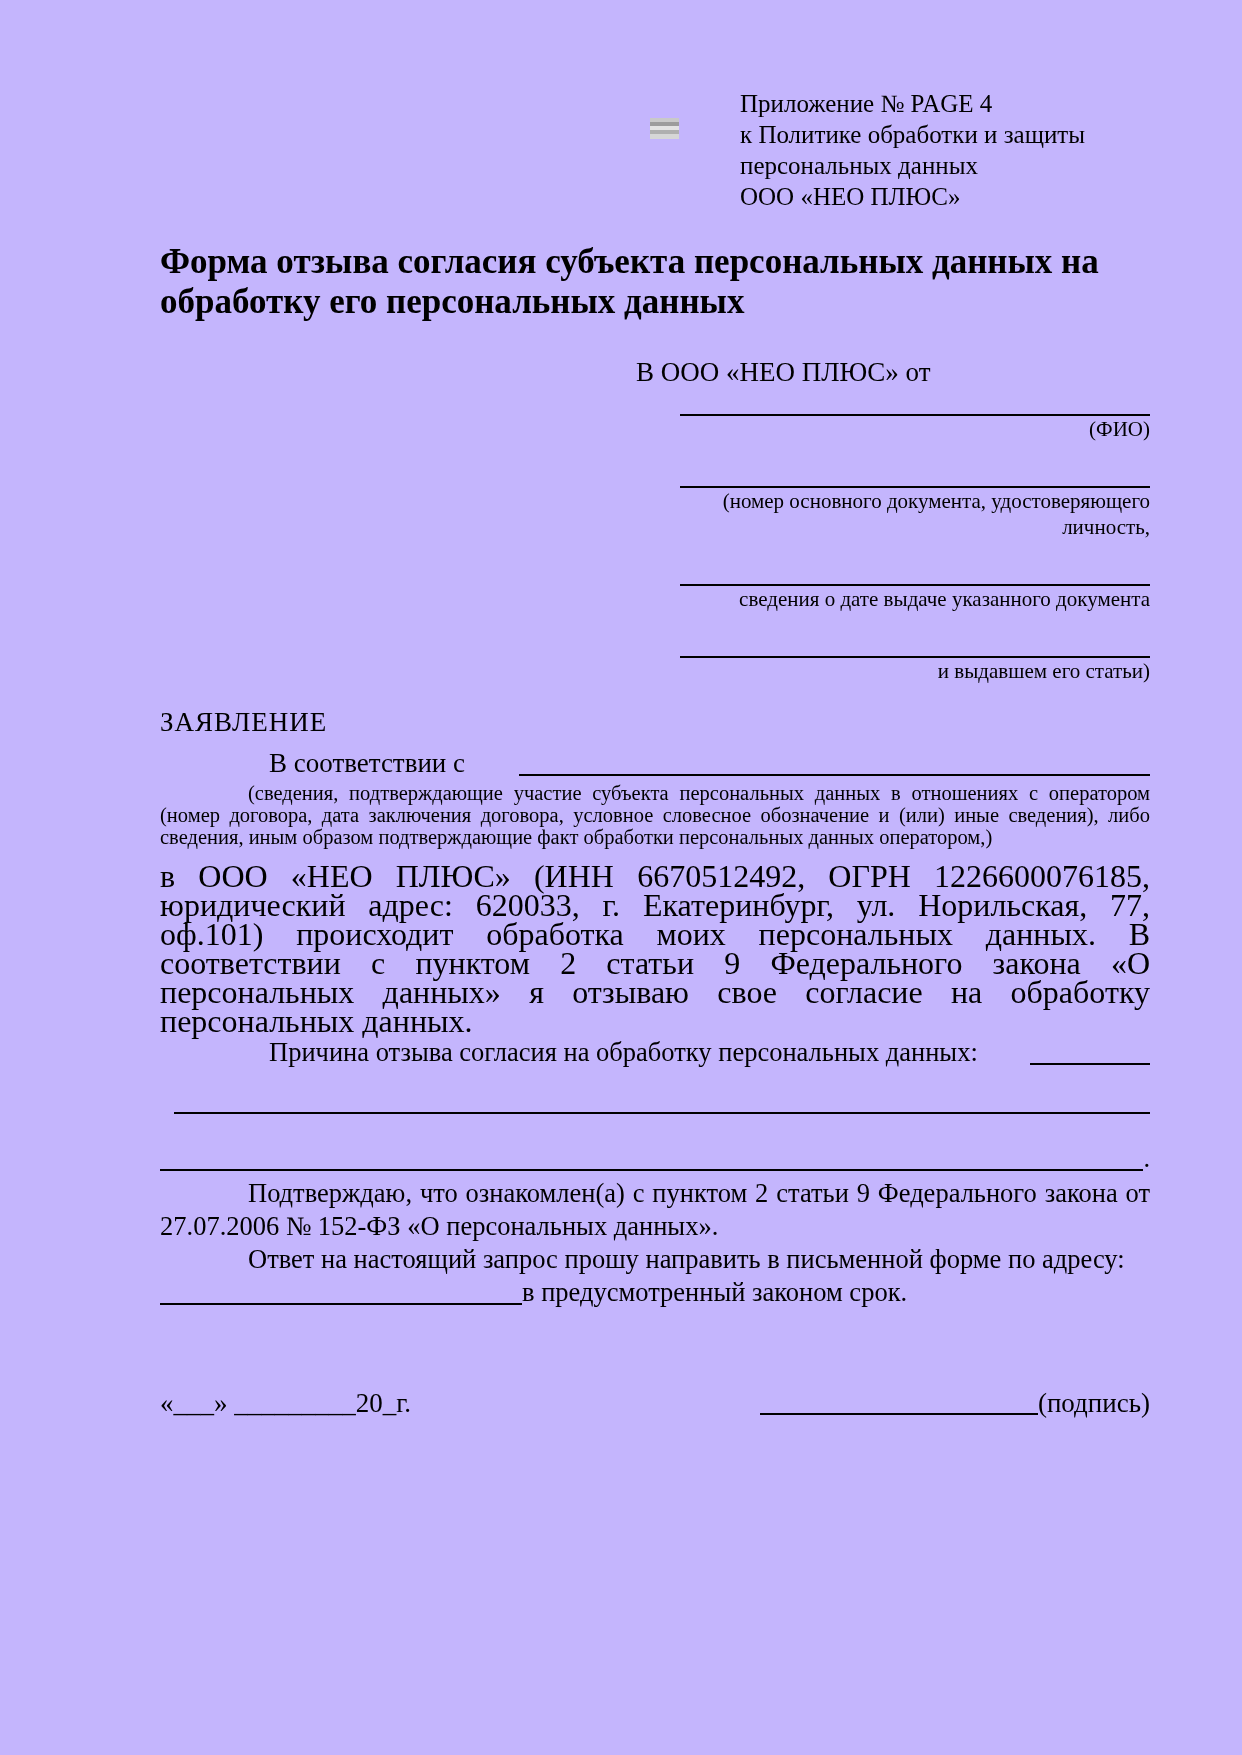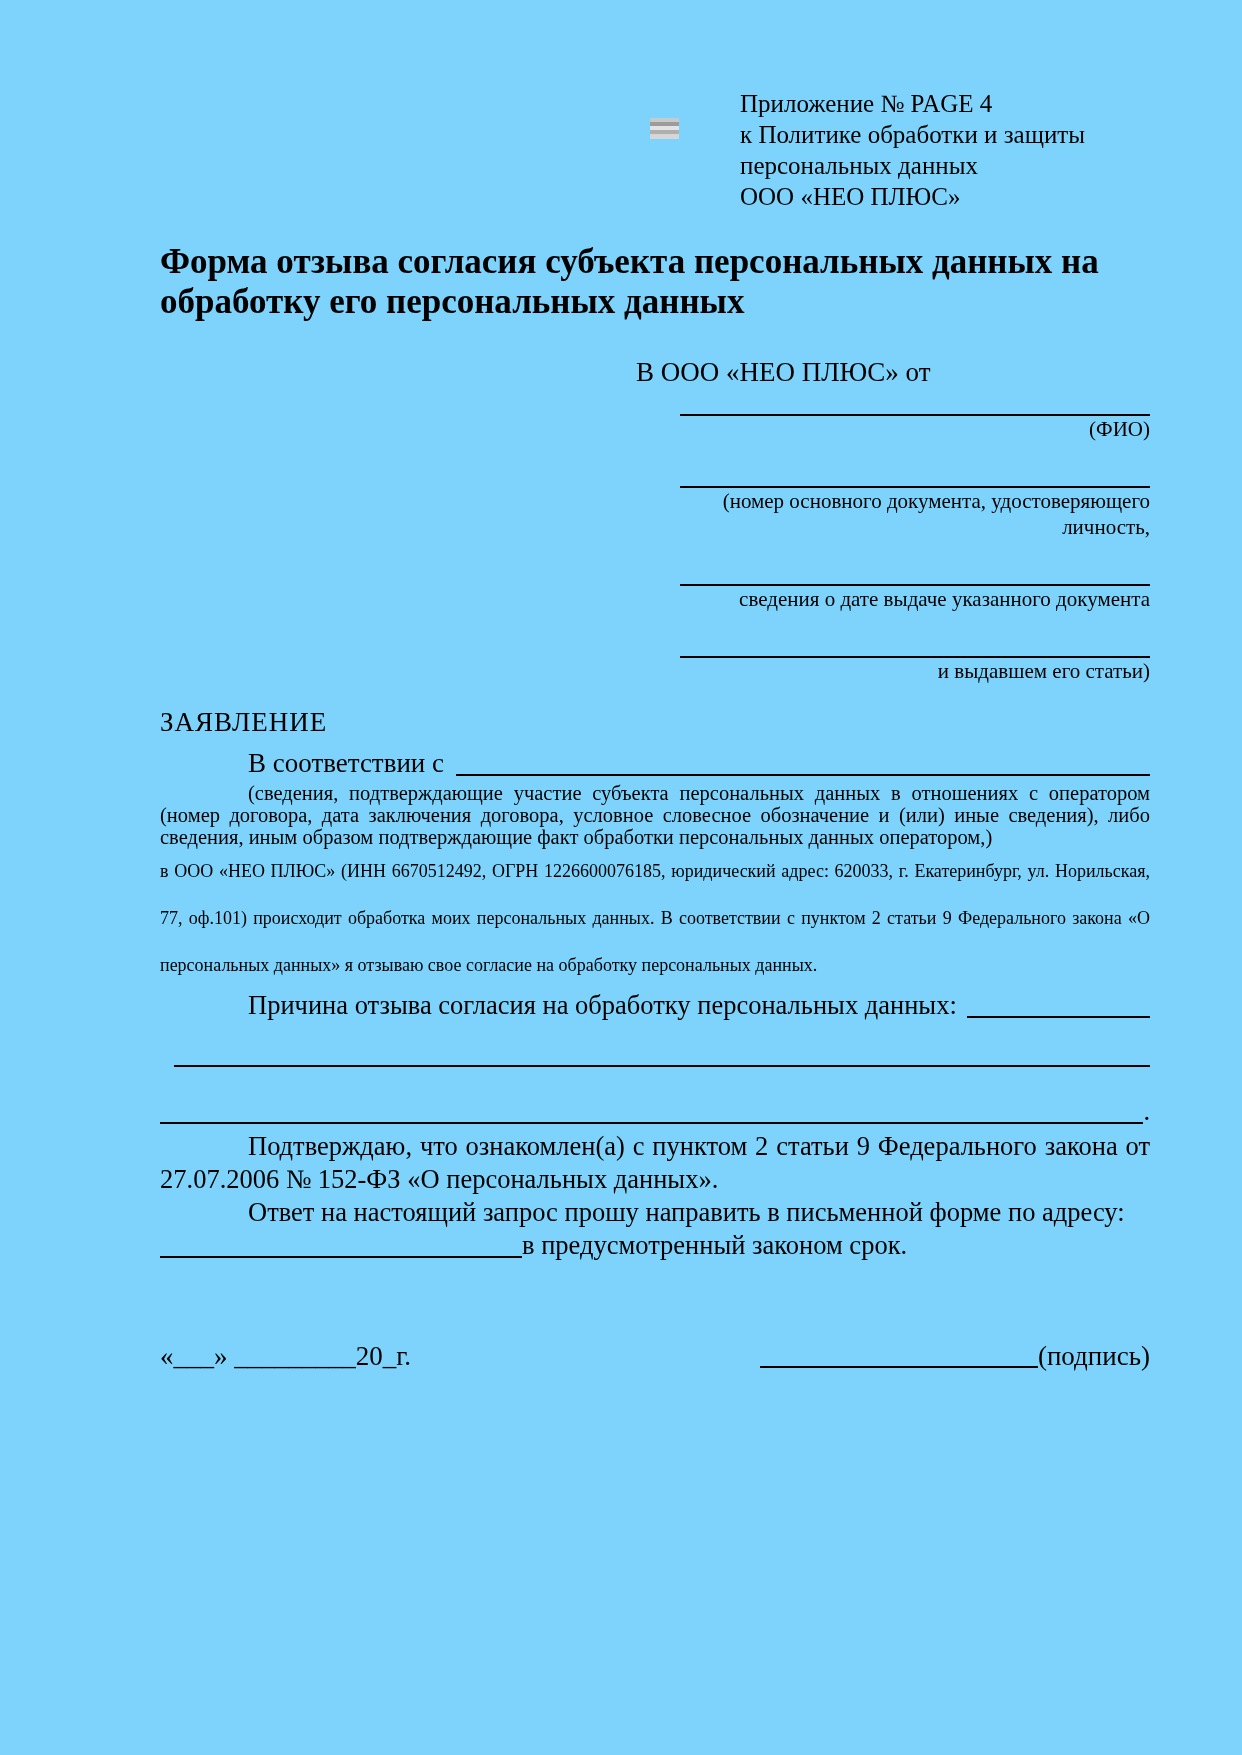--- a/index.html
+++ b/index.html
@@ -1,20 +1,20 @@
 <!DOCTYPE html>
 <html><head>
 <meta charset="utf-8">
 <style>
   html,body{margin:0;padding:0;background:#888;}
   .page{
     position:relative;
     width:1242px;height:1755px;
     margin:0 auto;
-    background:#7dd3fc;
+    background:#c4b5fd;
     color:#000;
     font-family:"Liberation Serif","DejaVu Serif",serif;
     box-sizing:border-box;
   }
   .content{
     position:absolute;
     left:160px; right:92px; top:88px;
   }
   
   .header-zone{position:relative;height:150px;}
@@ -40,31 +40,31 @@
   .field .rule{border-bottom:2px solid #000;height:26px;}
   .field .cap{
     font-size:21px;line-height:26px;text-align:right;
     margin-bottom:18px;
   }
   
   .stmt-heading{
     font-size:27px;line-height:33px;
     margin-top:22px;letter-spacing:1px;
   }
-  .line-flex{display:flex;align-items:flex-end;font-size:27px;line-height:33px;}
+  .line-flex{display:flex;align-items:flex-end;font-size:27px;line-height:33px;gap:21px;}
   .line-flex .ind{width:88px;flex:none;}
   .fill{flex:1;border-bottom:2px solid #000;margin-bottom:4px;height:1px;}
   .intro{margin-top:8px;}
   .footnote{
     font-size:20.5px;line-height:22px;text-align:justify;
     text-indent:88px;margin-top:2px;
   }
   .body-par{
-    font-size:18px;line-height:47px;text-align:justify;
-    margin-top:0;
+    font-size:32px;line-height:29px;text-align:justify;
+    margin-top:14px;
   }
   .reason{margin-top:0;font-size:26.5px;}
   .blank-row{display:flex;align-items:flex-end;font-size:26.5px;line-height:33px;}
   .blank-row .rule-long{flex:1;border-bottom:2px solid #000;height:1px;margin-bottom:4px;}
   .blank1{margin-top:42px;margin-left:14px;}
   .blank2{margin-top:24px;}
   .confirm{
     font-size:26.5px;line-height:33px;text-align:justify;
     text-indent:88px;margin-top:2px;
   }

